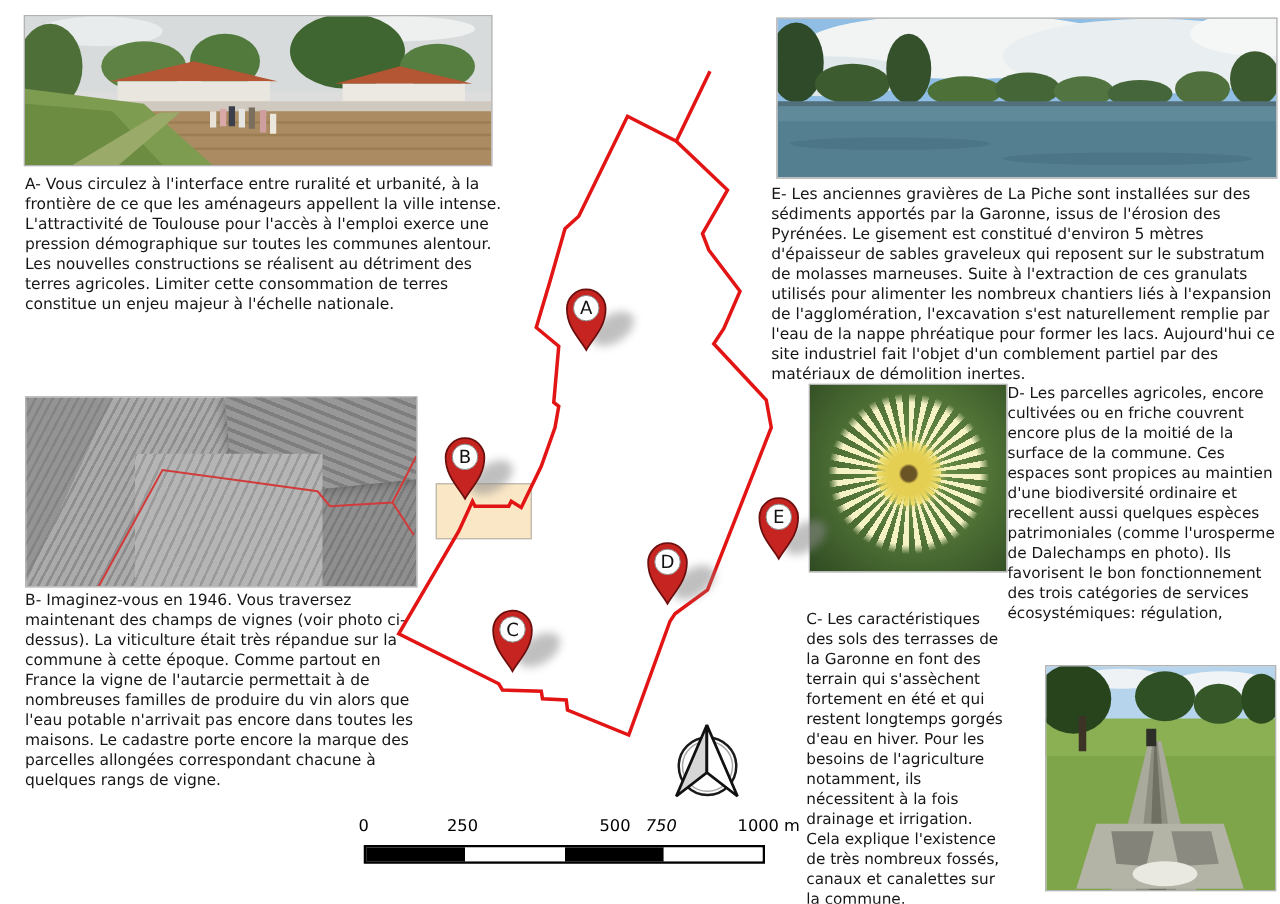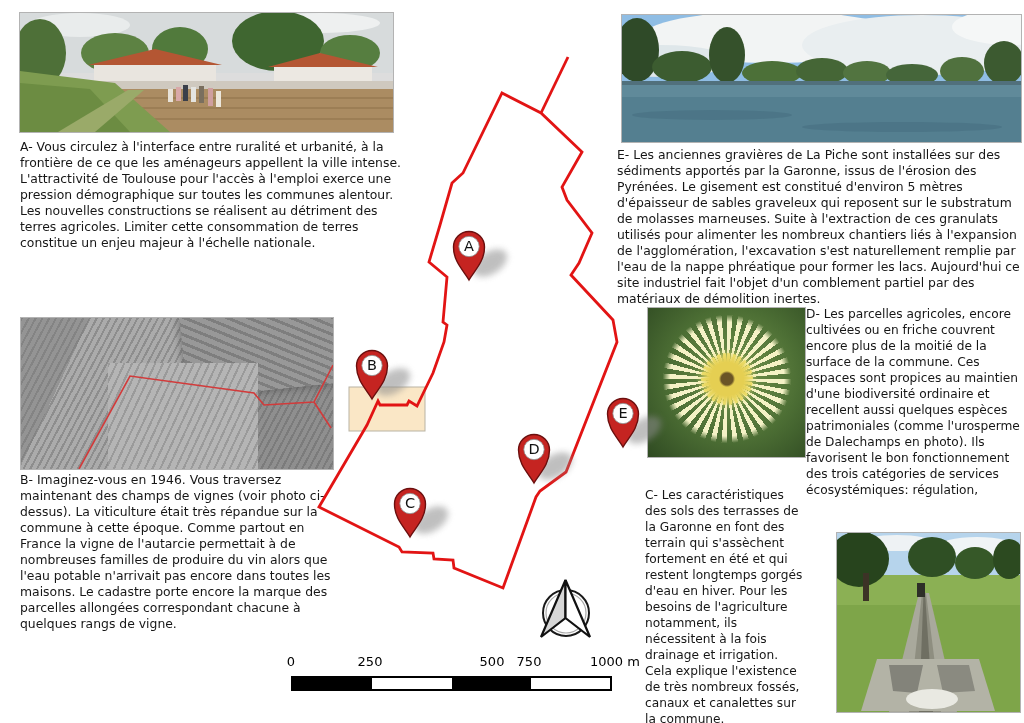--- a/index.html
+++ b/index.html
@@ -219,21 +219,21 @@
     <circle cx="566" cy="613" r="20" fill="none" stroke="#a8a8a8" stroke-width="1.2"></circle>
     <polygon points="565.5,580 541,637 565.5,618" fill="#d6d6d6" stroke="#111" stroke-width="2.2" stroke-linejoin="miter"></polygon>
     <polygon points="565.5,580 590,637 565.5,618" fill="#ffffff" stroke="#111" stroke-width="2.2" stroke-linejoin="miter"></polygon>
   </g>
 </svg>
 
 <div class="scalebar">
   <span class="lab" style="left:0px;">0</span>
   <span class="lab" style="left:79px;text-align:center;">250</span>
   <span class="lab" style="left:158px;margin-left:43px;">500</span>
-  <span class="lab" style="left:238px;">750</span>
+  <span class="lab" style="left:238px;font-style:italic;">750</span>
   <span class="lab" style="left:324px;">1000 m</span>
   <div class="bar">
     <div class="seg k"></div>
     <div class="seg w"></div>
     <div class="seg k"></div>
     <div class="seg w"></div>
   </div>
 </div>
 
 </body></html>

